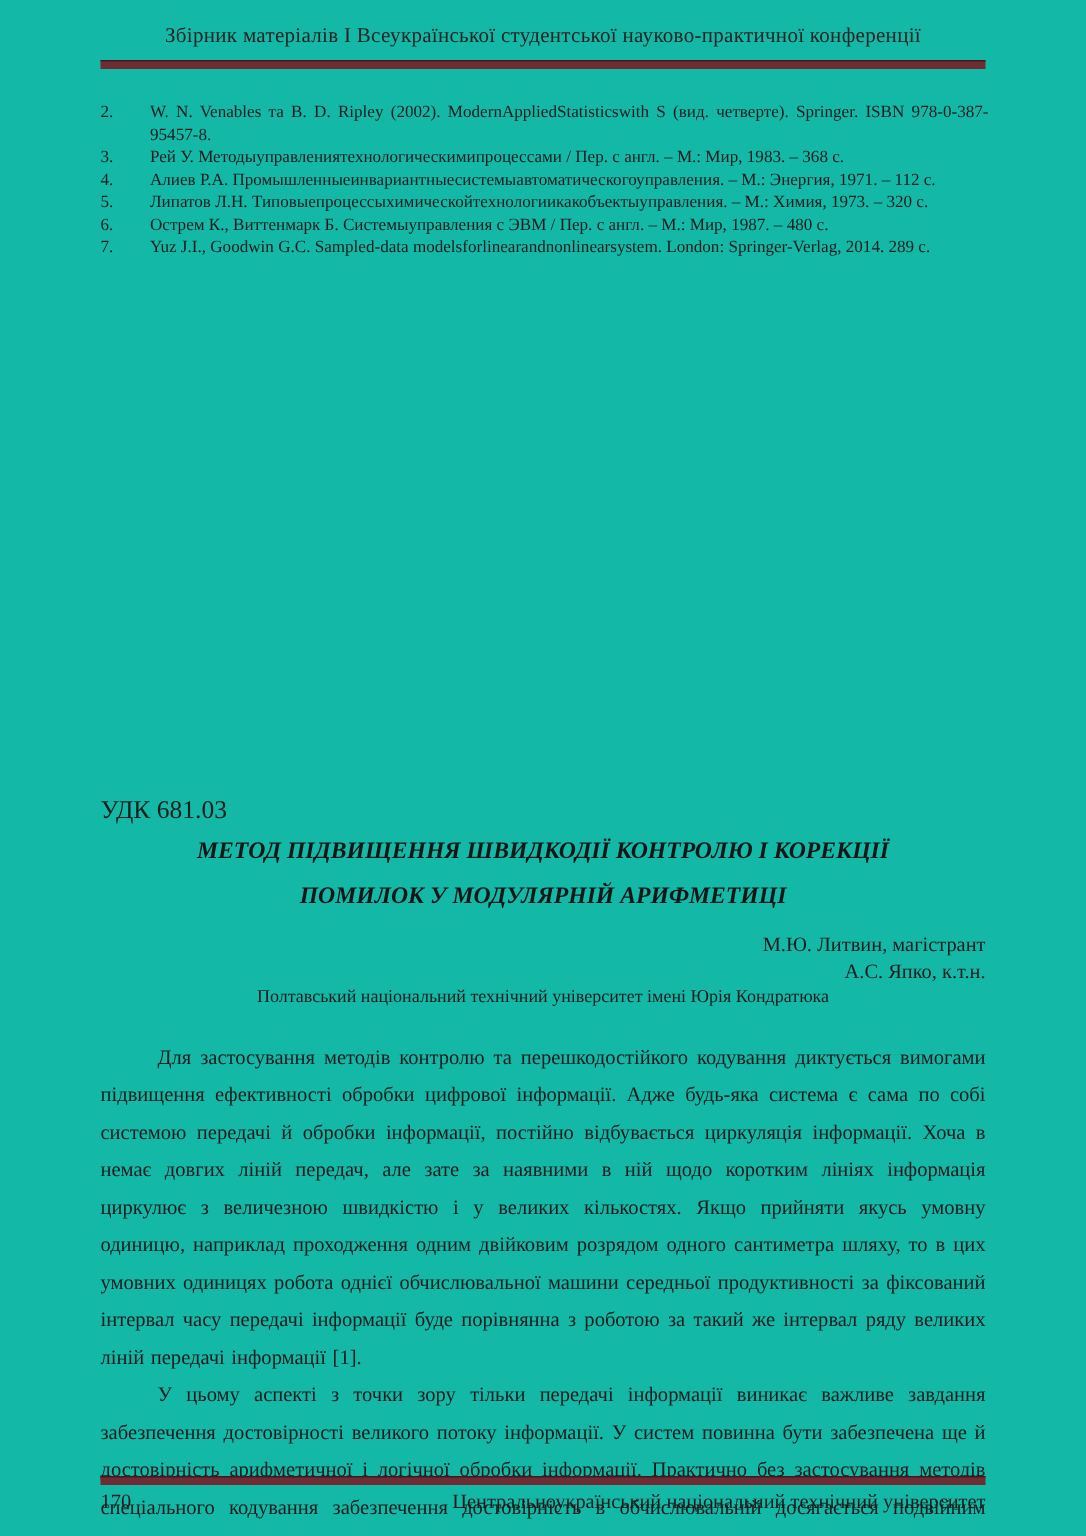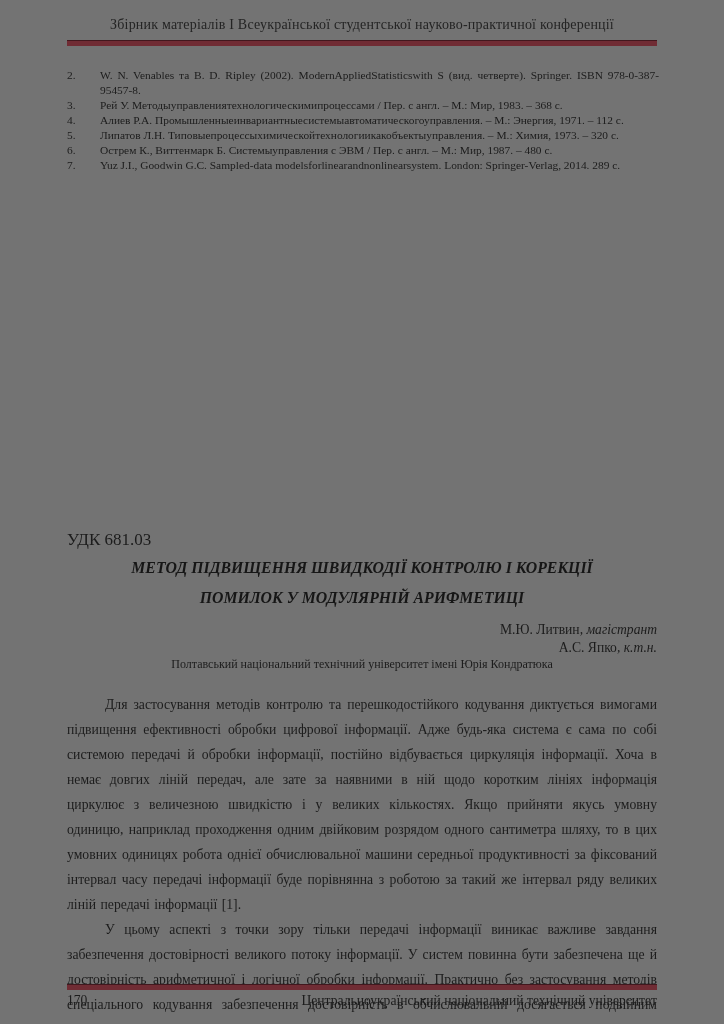--- a/index.html
+++ b/index.html
@@ -1,20 +1,20 @@
 <!DOCTYPE html>
 <html><head>
 <meta charset="utf-8">
 <style>
   html, body { margin: 0; padding: 0; background: #ffffff; }
   .page {
     position: relative;
     width: 724px;
     height: 1024px;
-    background: #737373;
+    background: #14b8a6;
     font-family: "Liberation Serif", "DejaVu Serif", serif;
     color: #1c1c1c;
     overflow: hidden;
   }
 
   
   .running-header {
     position: absolute;
     left: 67px; top: 17px; width: 590px;
     text-align: center;
@@ -59,21 +59,21 @@
   .article-title .inner { display: inline-block; max-width: 505px; }
 
   .authors {
     position: absolute;
     left: 67px; top: 621px; width: 590px;
     text-align: right;
     font-size: 13.6px;
     line-height: 18px;
   }
   .author-name { font-weight: normal; }
-  .author-role { font-style: italic; }
+  .author-role { }
   .affiliation {
     position: absolute;
     left: 67px; top: 657px; width: 590px;
     text-align: center;
     font-size: 12px;
   }
 
   
   .body-text {
     position: absolute;

